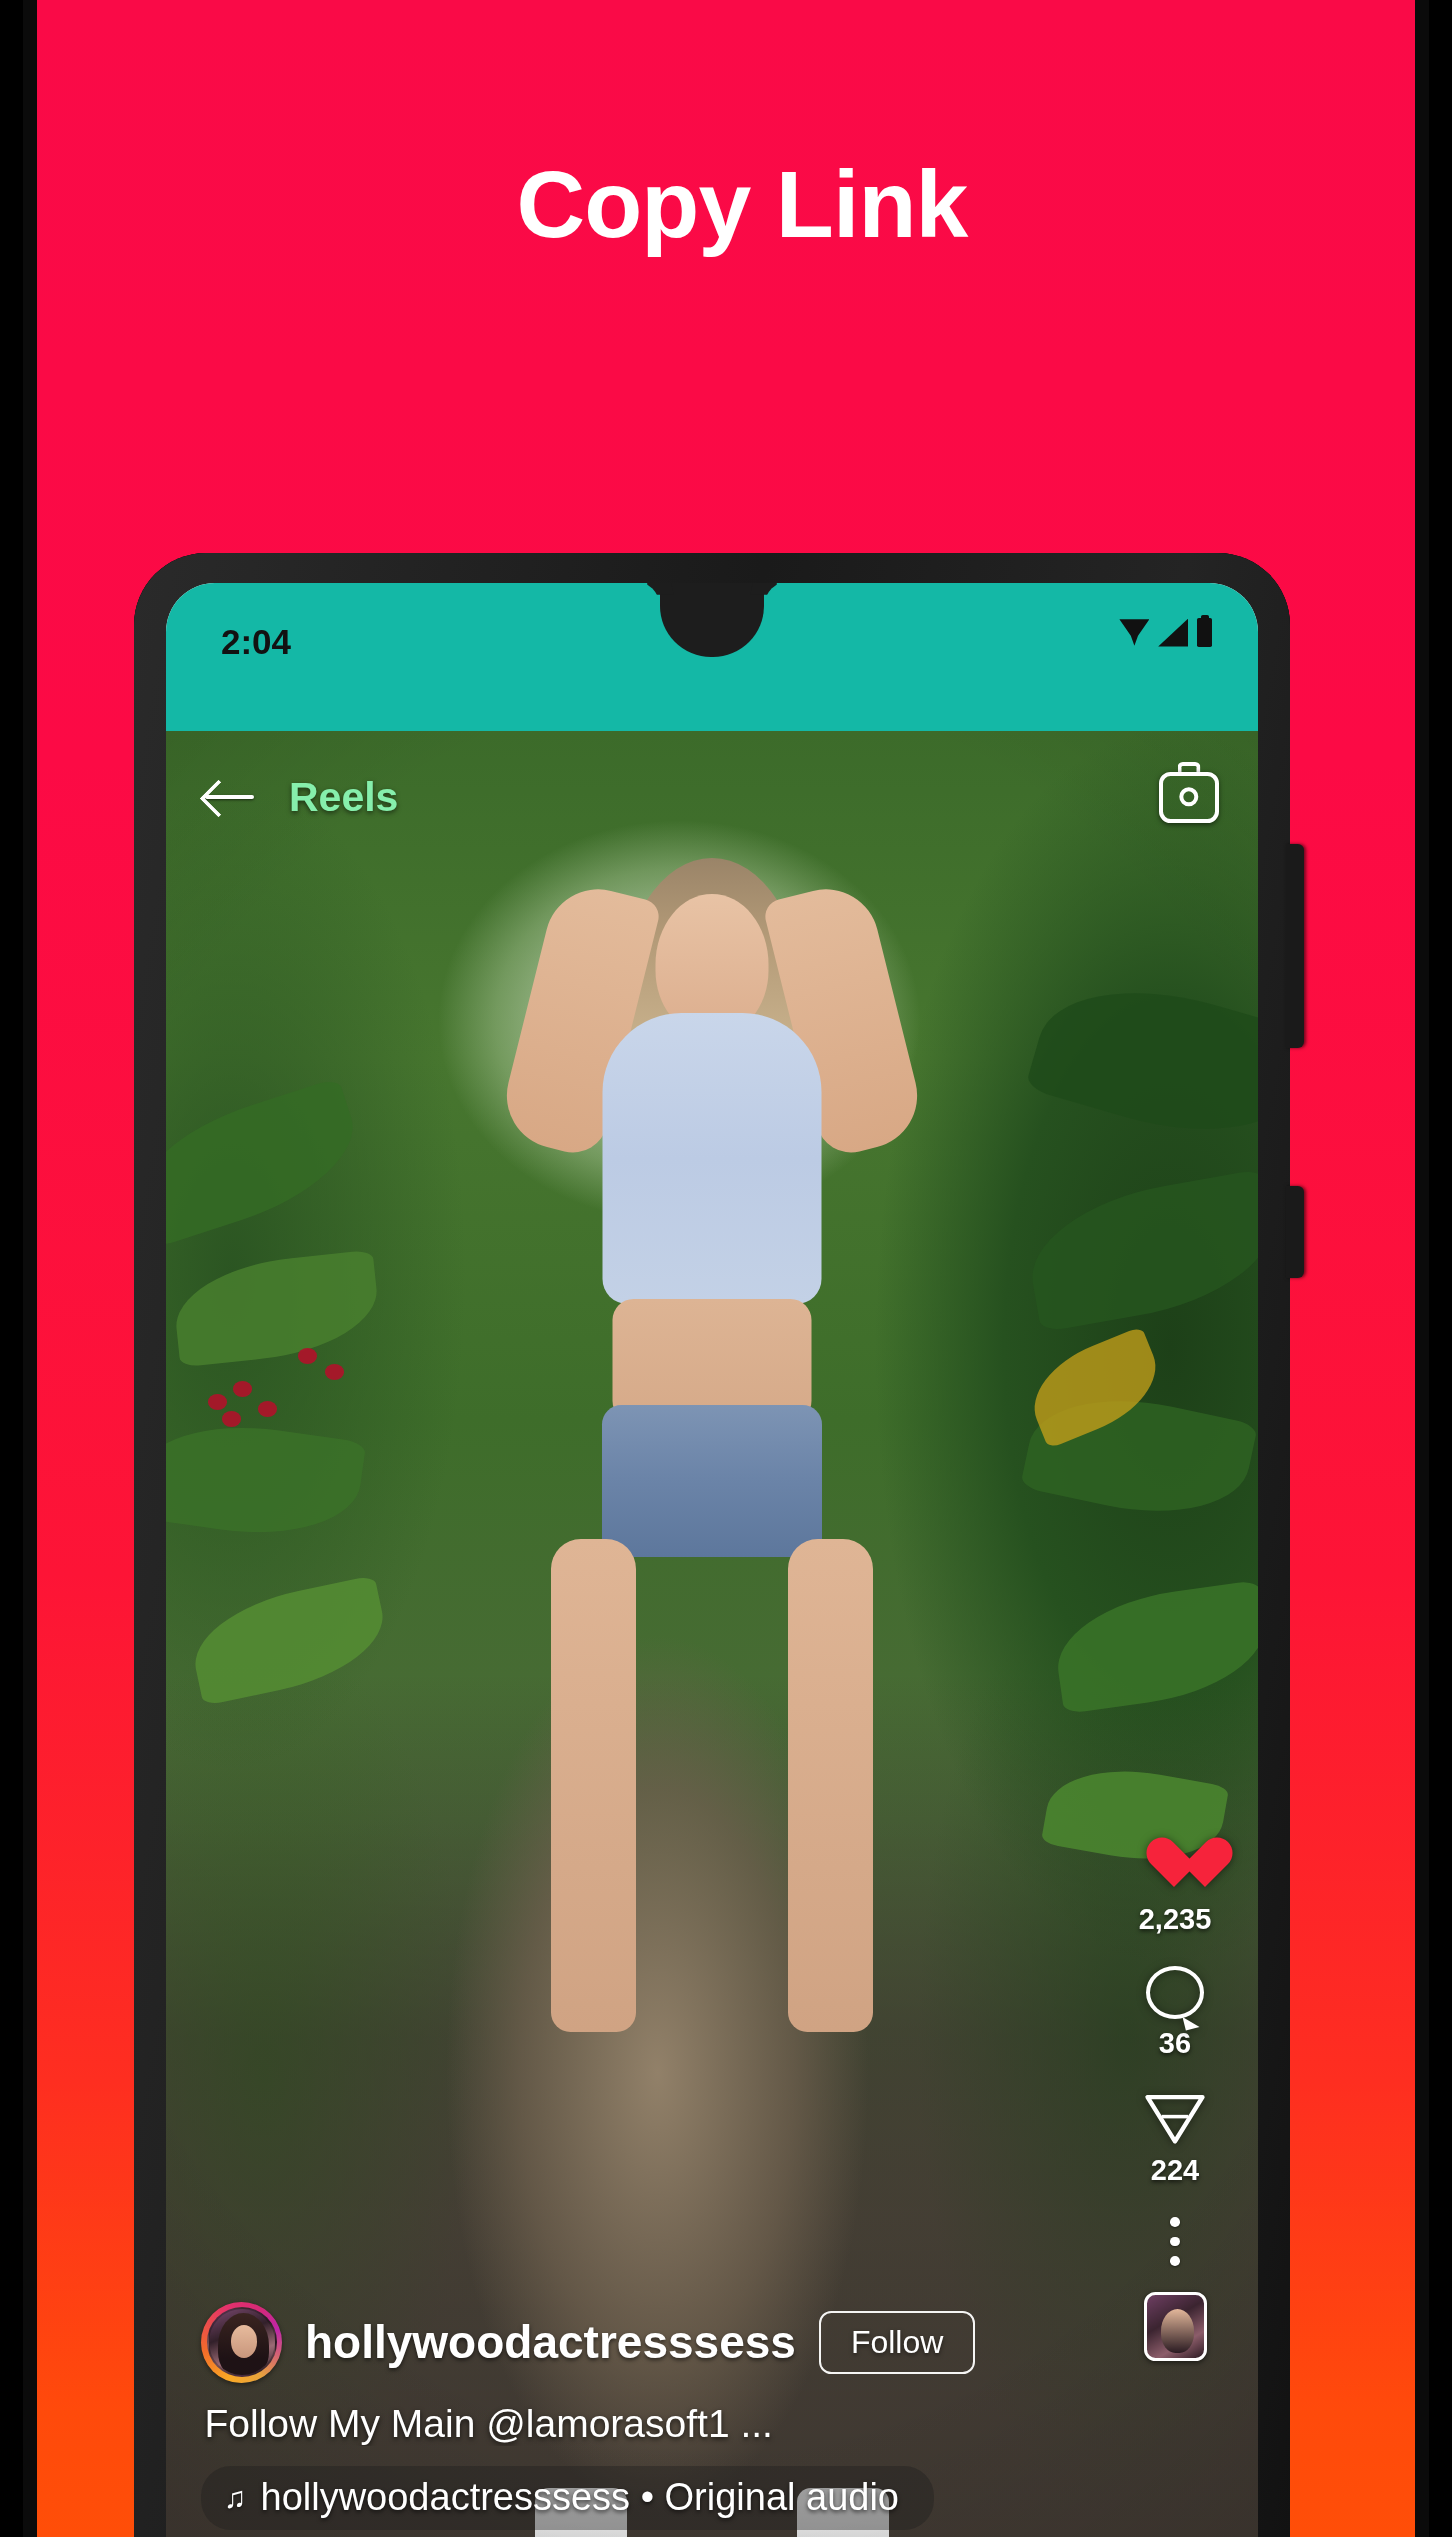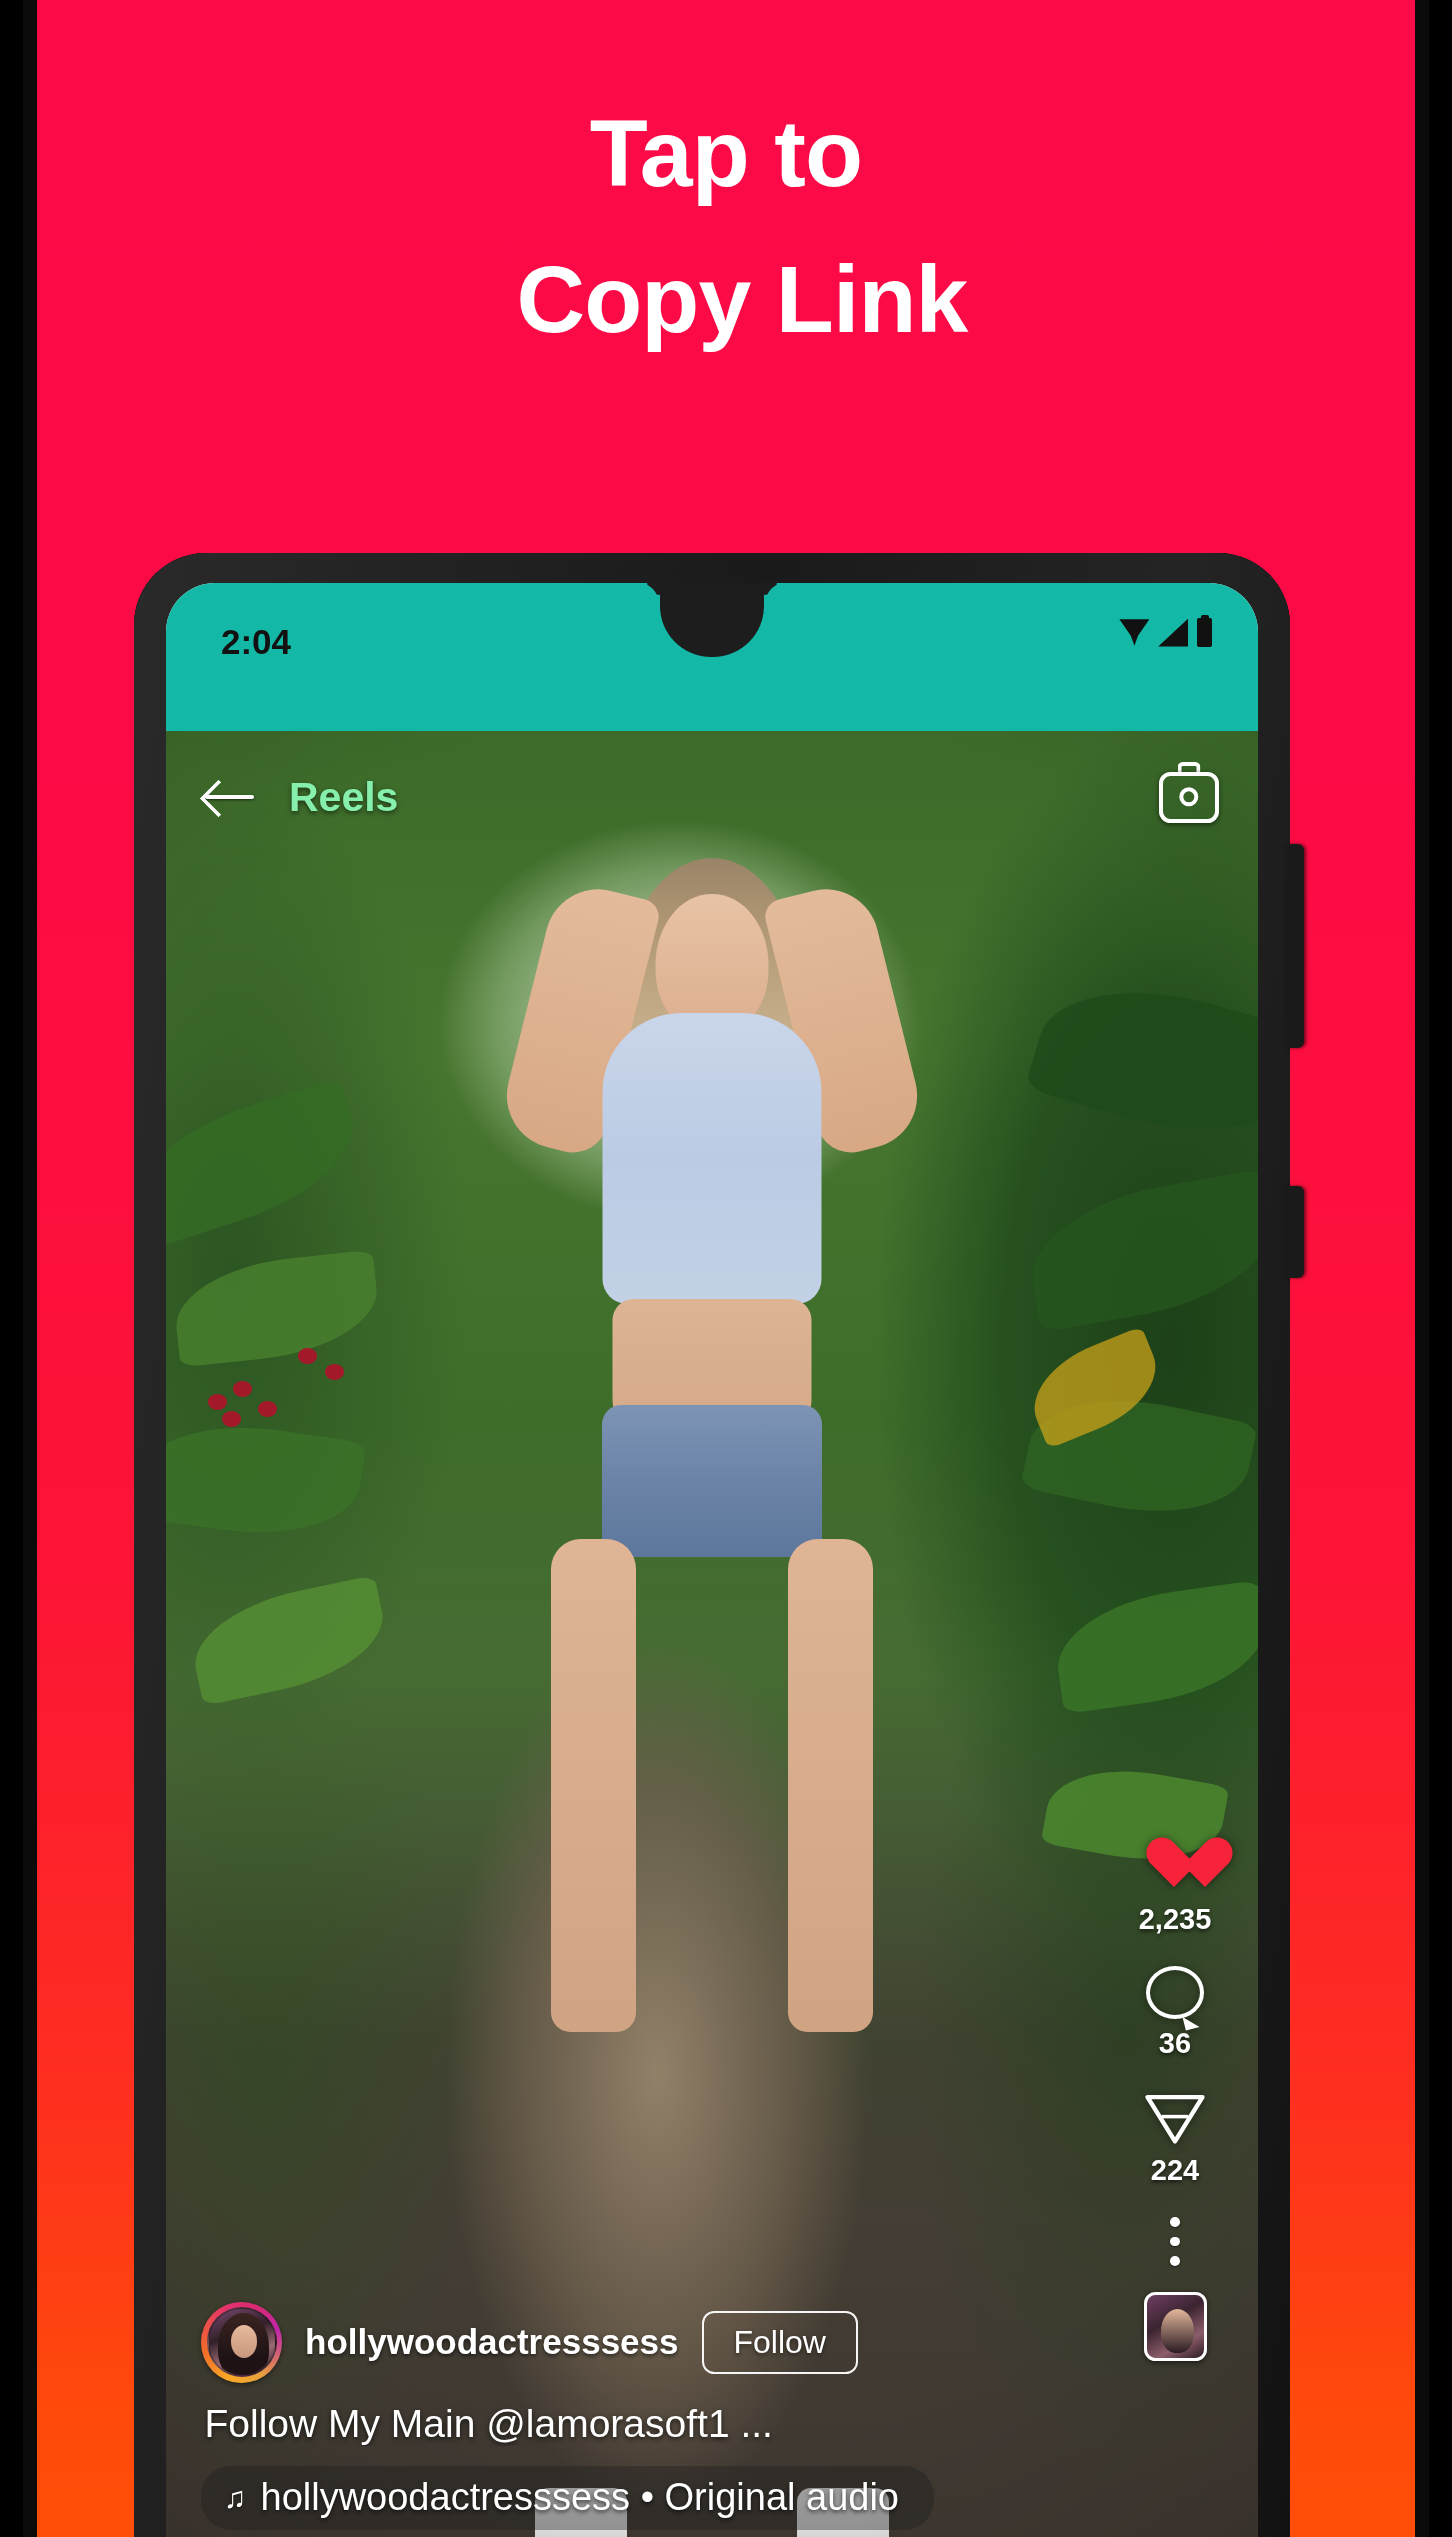--- a/index.html
+++ b/index.html
@@ -242,21 +242,21 @@
   }
   #avatar-img{
     width:70px;height:70px;border-radius:50%; overflow:hidden; position:relative;
     background:linear-gradient(160deg,#7b4a70 0%,#32202a 38%,#9a6a74 66%,#241620 100%);
     border:2.6px solid rgba(0,0,0,.25);
   }
   #avatar-img .hair{ position:absolute; left:9.7px; top:3.5px; width:51px; height:65px; border-radius:50% 50% 40% 40%;
     background:linear-gradient(180deg,#3a2420 0%,#1e1215 70%); }
   #avatar-img .face2{ position:absolute; left:22px; top:16px; width:26.4px; height:33px; border-radius:50%;
     background:linear-gradient(180deg,#e7bb9d,#c8967c); }
-  #username{ color:#fff; font-size:35px; font-weight:bold; margin-left:23px;
+  #username{ color:#fff; font-size:46px; font-weight:bold; margin-left:23px;
     text-shadow:0 1.8px 4.4px rgba(0,0,0,.6); white-space:nowrap; }
   #follow-btn{
     margin-left:23px; border:2.6px solid rgba(255,255,255,.95); border-radius:12.3px;
     padding:10.6px 30px; color:#fff; font-size:32px; font-weight:normal;
     text-shadow:0 1.8px 4.4px rgba(0,0,0,.5); cursor:pointer; background:transparent;
     white-space:nowrap;
   }
   #caption{
     color:#fff; font-size:39px; margin-top:14px; padding-left:3.5px;
     text-shadow:0 1.8px 5.3px rgba(0,0,0,.7); white-space:nowrap; overflow:hidden;
@@ -275,21 +275,20 @@
 </head>
 <body>
 
 <div id="promo-bg"></div>
 <div class="edge-bar left"></div>
 <div class="edge-bar right"></div>
 <div class="edge-bar2 left"></div>
 <div class="edge-bar2 right"></div>
 
 <div id="headline">
-  <span>Tap to</span>
   <span class="l2">Copy Link</span>
 </div>
 
 <div id="phone">
   <div id="phone-inner-bez"></div>
   <div class="side-btn" id="volume-rocker"></div>
   <div class="side-btn" id="power-button"></div>
 
   <div id="screen">
 

